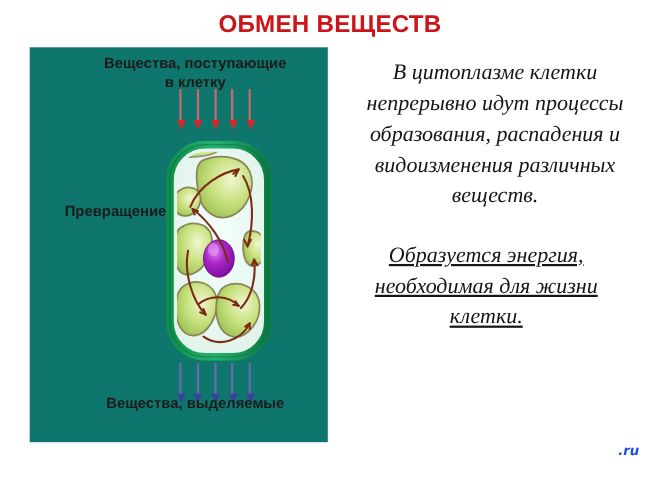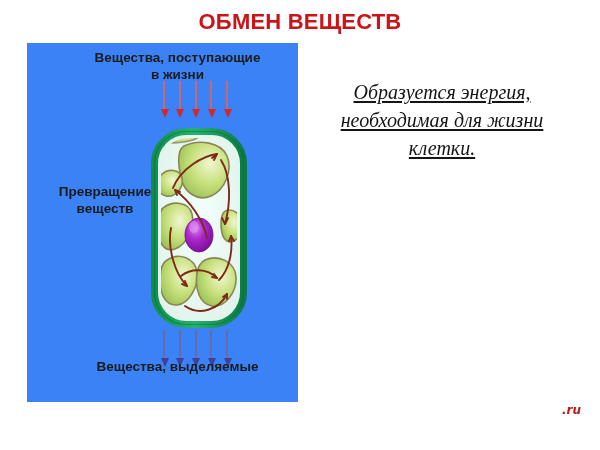--- a/index.html
+++ b/index.html
@@ -31,21 +31,21 @@
     white-space: nowrap;
   }
 
   
   #diagram-panel {
     position: absolute;
     left: 27px;
     top: 43px;
     width: 271px;
     height: 359px;
-    background: #3b82f6;
+    background: #0f766e;
   }
 
   .diagram-label {
     position: absolute;
     text-align: center;
     font-family: "Liberation Sans", sans-serif;
     font-weight: bold;
     font-size: 13.5px;
     line-height: 17px;
     color: #1b1b1b;
@@ -154,33 +154,33 @@
   #logo-word .g { color: #3f9c35; }
   #logo-word .y { color: #e9d21b; }
   #logo-tld {
     position: absolute;
     left: 104px;
     top: 0px;
     font-family: "DejaVu Sans", sans-serif;
     font-weight: bold;
     font-style: italic;
     font-size: 12px;
-    color: #b91c1c;
+    color: #1d4ed8;
   }
 </style>
 </head>
 <body>
 
 <div id="slide-title">ОБМЕН ВЕЩЕСТВ</div>
 
 <div id="diagram-panel">
 
   <div class="diagram-label" id="label-in">
     <div>Вещества, поступающие</div>
-    <div>в жизни</div>
+    <div>в клетку</div>
   </div>
 
   <div class="arrow-group" id="arrows-in">
     <span class="arrow">
         <span class="shaft"></span>
         <span class="head"></span>
       </span>
     <span class="arrow">
         <span class="shaft"></span>
         <span class="head"></span>
@@ -194,21 +194,20 @@
         <span class="head"></span>
       </span>
     <span class="arrow">
         <span class="shaft"></span>
         <span class="head"></span>
       </span>
   </div>
 
   <div class="diagram-label" id="label-transform">
     <div>Превращение</div>
-    <div>веществ</div>
   </div>
 
   <div id="cell-figure">
     <svg width="96" height="200" viewBox="0 0 96 200" xmlns="http://www.w3.org/2000/svg">
       <defs>
         <radialGradient id="cyto" cx="50%" cy="45%" r="65%">
           <stop offset="0%" stop-color="#f4fffb"></stop>
           <stop offset="100%" stop-color="#dff2ea"></stop>
         </radialGradient>
         <radialGradient id="chl" cx="62%" cy="38%" r="70%">
@@ -295,18 +294,19 @@
         <span class="head"></span>
       </span>
   </div>
 
   <div class="diagram-label" id="label-out">
     <div>Вещества, выделяемые</div>
   </div>
 </div>
 
 <div id="text-column">
+  <p id="paragraph-intro">В цитоплазме клетки непрерывно идут процессы образования, распадения и видоизменения различных веществ.</p>
   <p id="paragraph-energy">Образуется энергия, необходимая для жизни клетки.</p>
 </div>
 
 <div id="logo">
   <div id="logo-tld">.ru</div>
 </div>
 
 </body></html>

